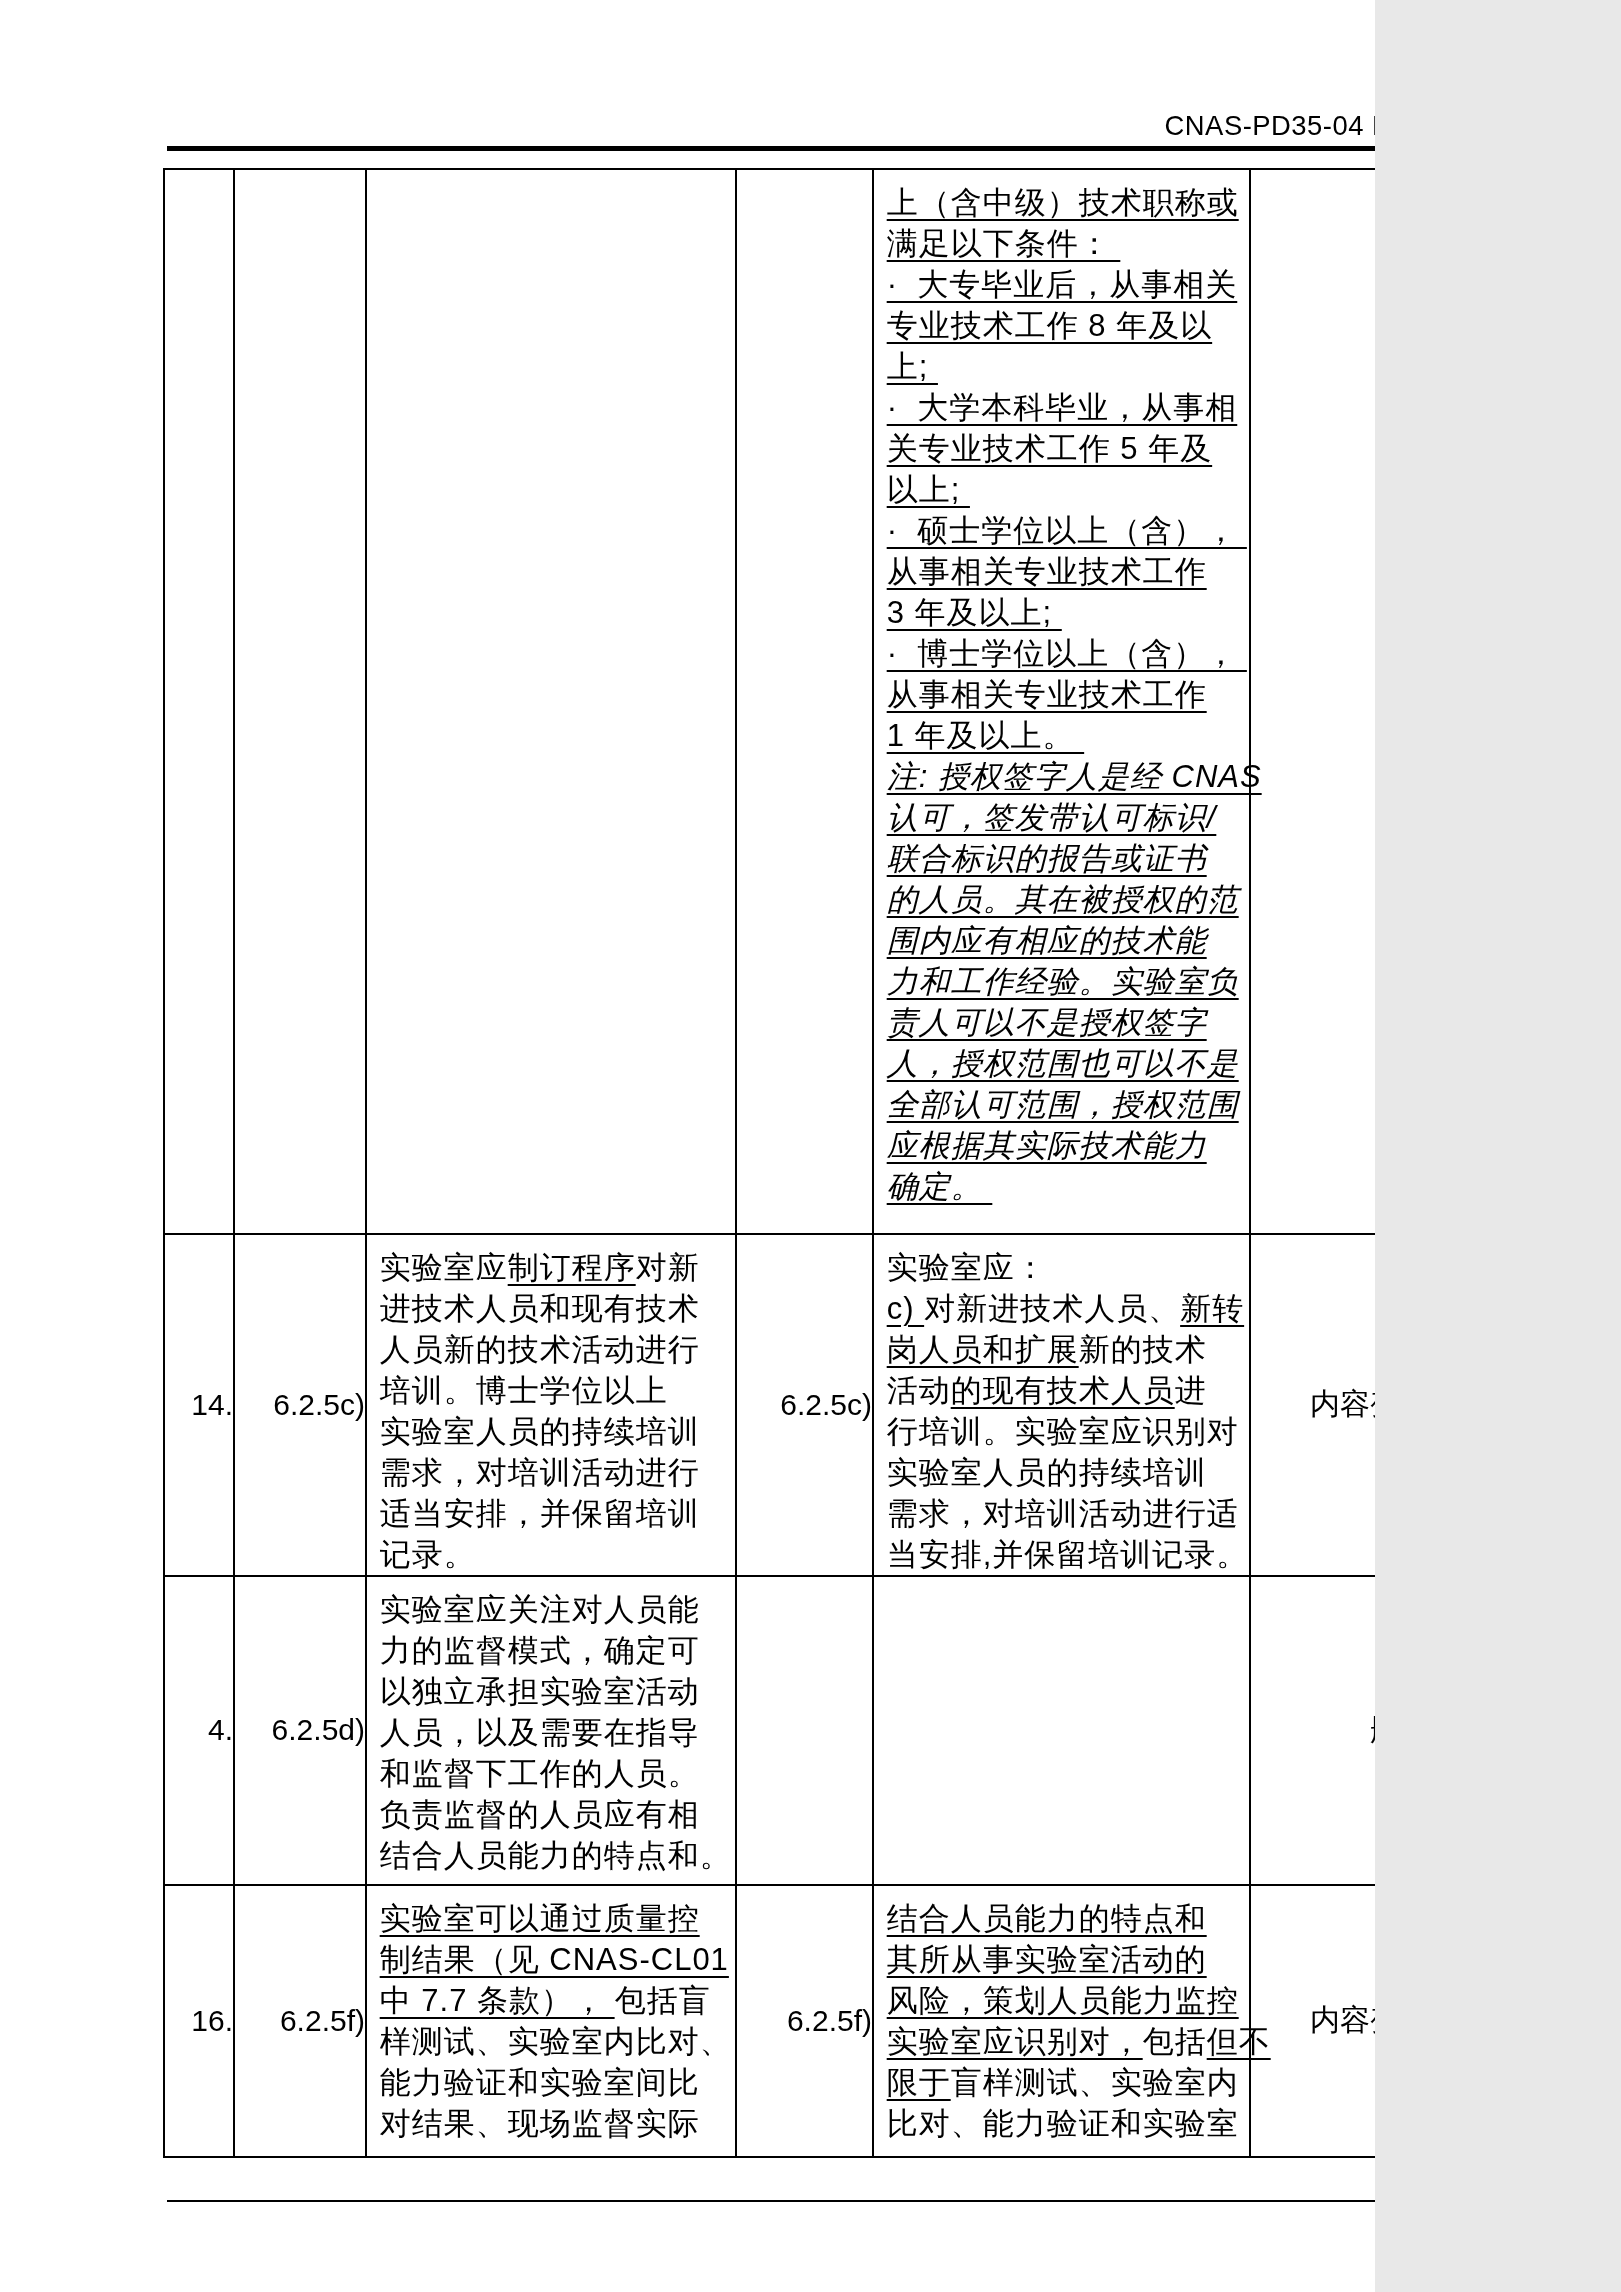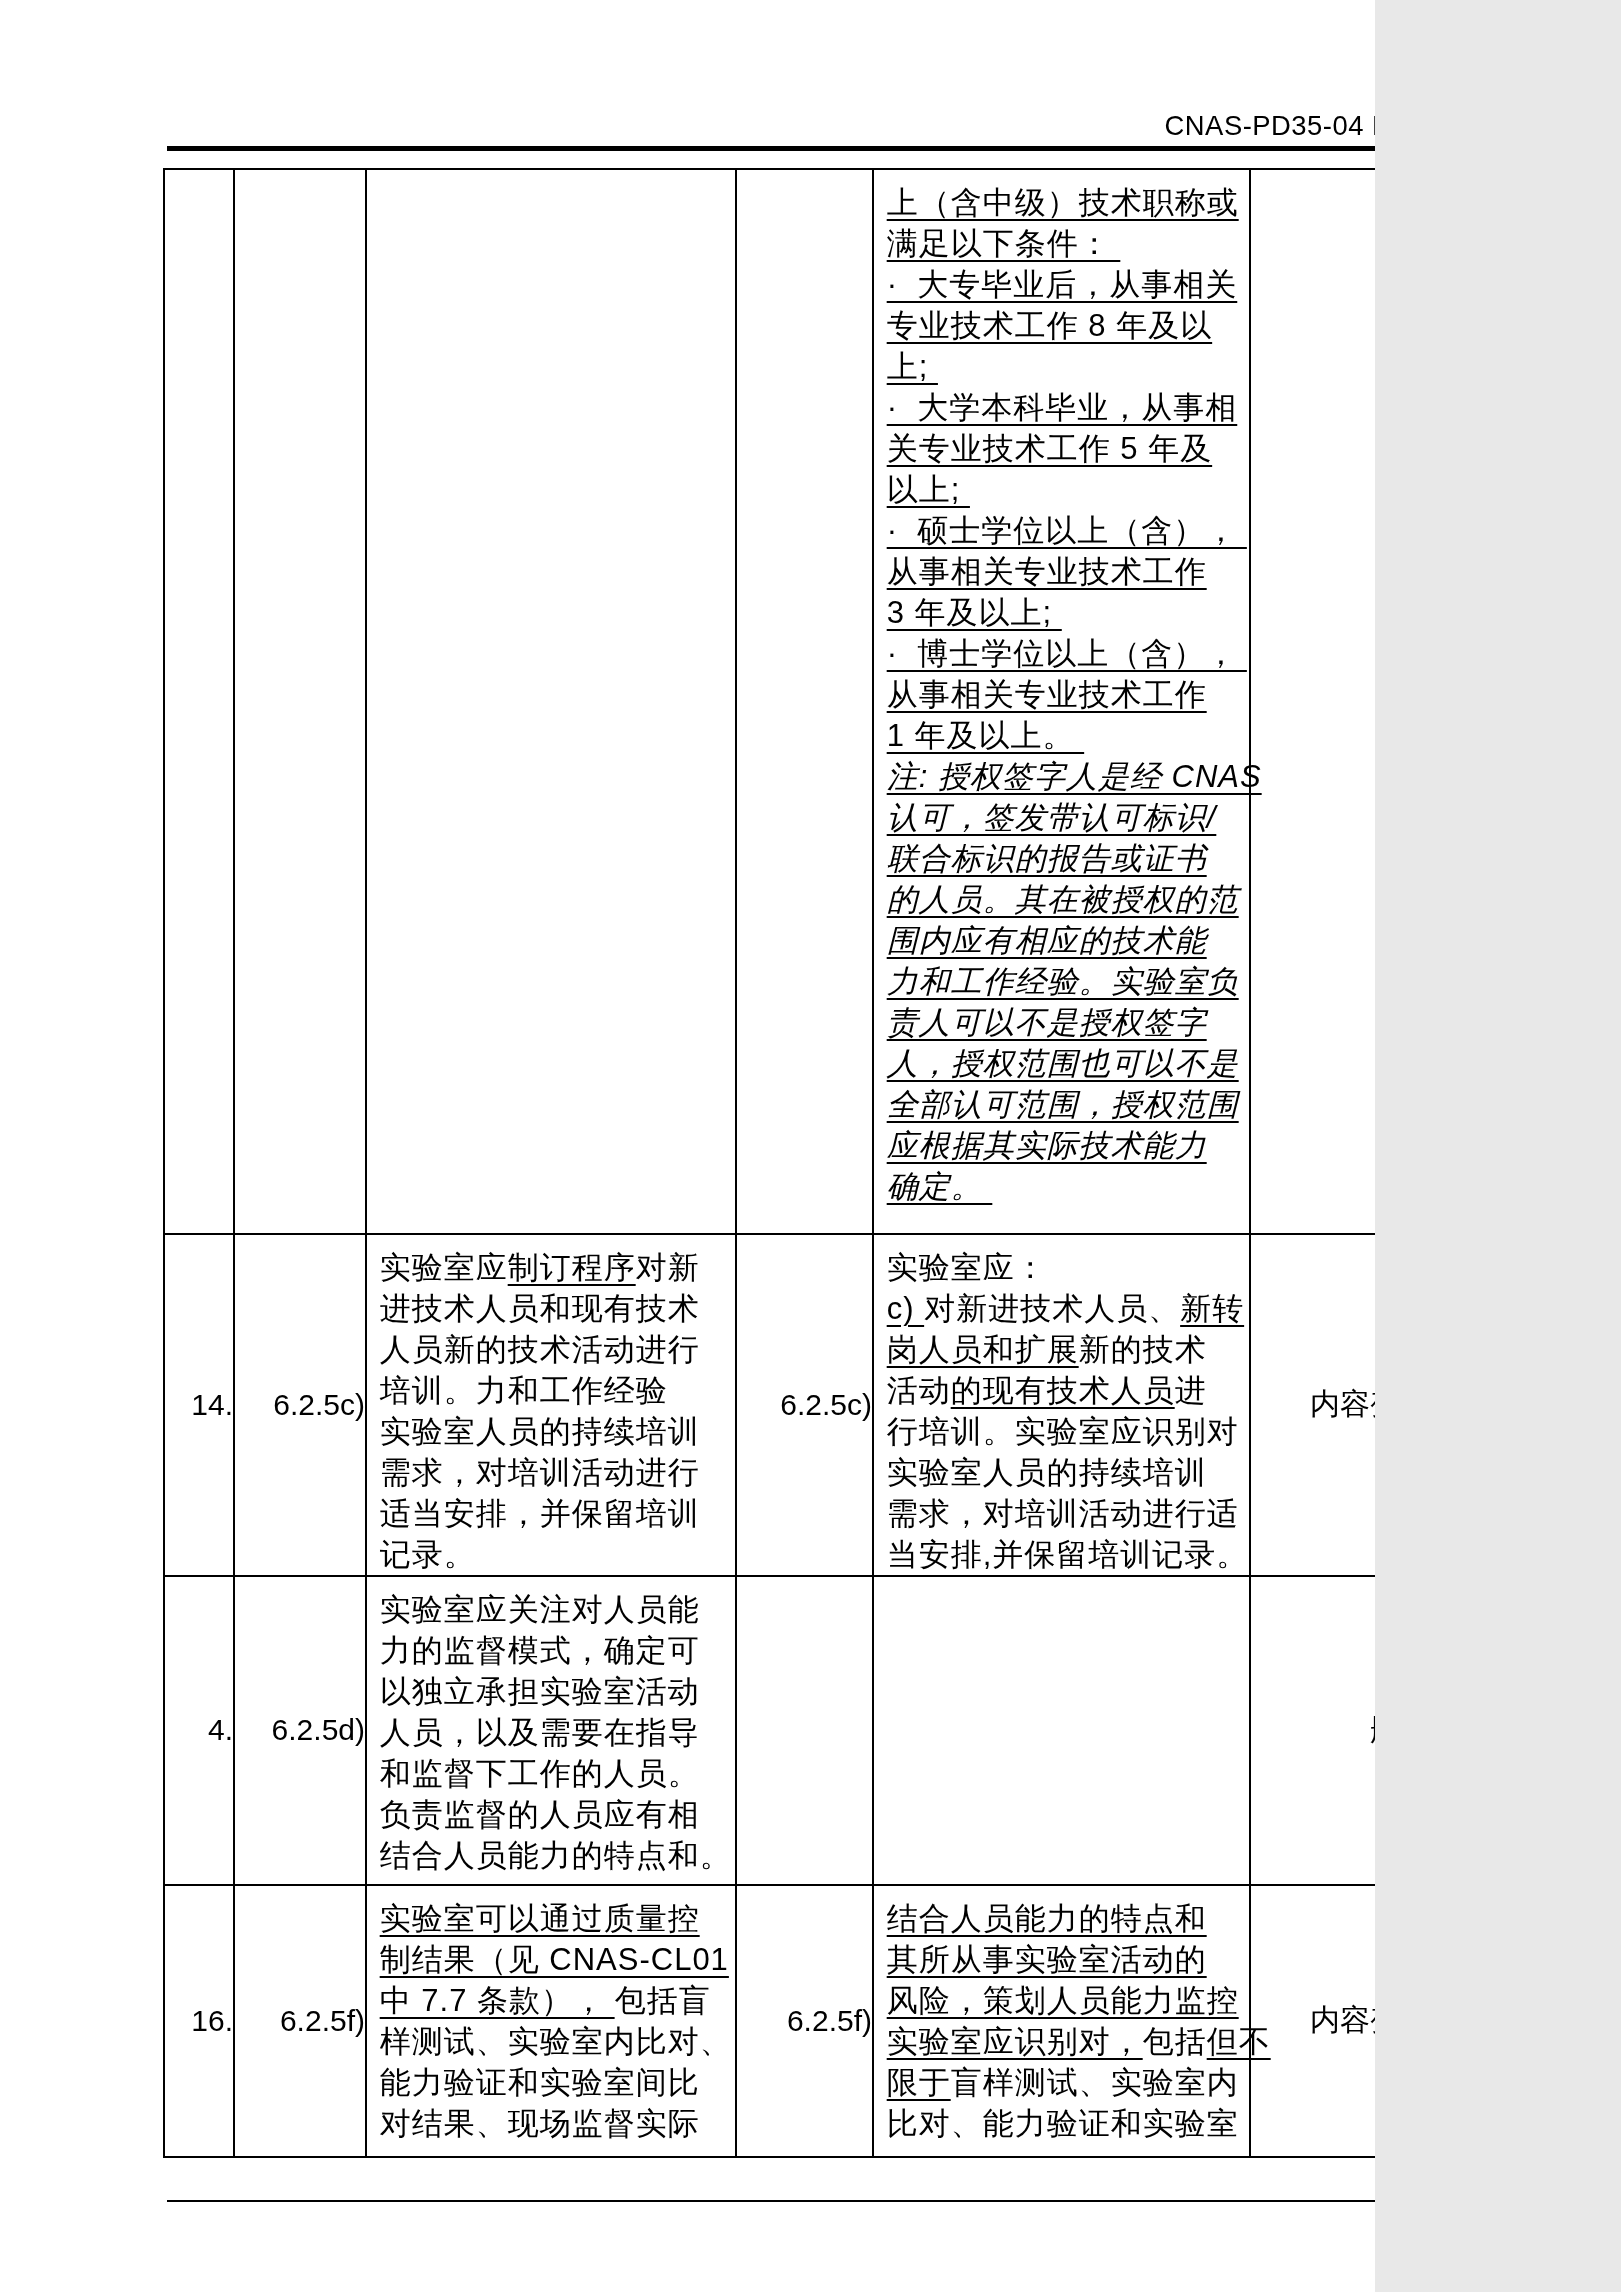--- a/index.html
+++ b/index.html
@@ -112,21 +112,21 @@
           </td>
           <td></td>
         </tr>
         <tr class="r1">
           <td>14.</td>
           <td>6.2.5c)</td>
           <td class="txt">
             <div class="ln"><span>实验室应</span><u>制订程序</u><span>对新</span></div>
             <div class="ln"><span>进技术人员和现有技术</span></div>
             <div class="ln"><span>人员新的技术活动进行</span></div>
-            <div class="ln"><span>培训。力和工作经验</span></div>
+            <div class="ln"><span>培训。博士学位以上</span></div>
             <div class="ln"><span>实验室人员的持续培训</span></div>
             <div class="ln"><span>需求，对培训活动进行</span></div>
             <div class="ln"><span>适当安排，并保留培训</span></div>
             <div class="ln"><span>记录。</span></div>
           </td>
           <td>6.2.5c)</td>
           <td class="txt">
             <div class="ln"><span>实验室应：</span></div>
             <div class="ln"><u>c) </u><span>对新进技术人员、</span><u>新转</u></div>
             <div class="ln"><u>岗人员和扩展</u><span>新的技术</span></div>

